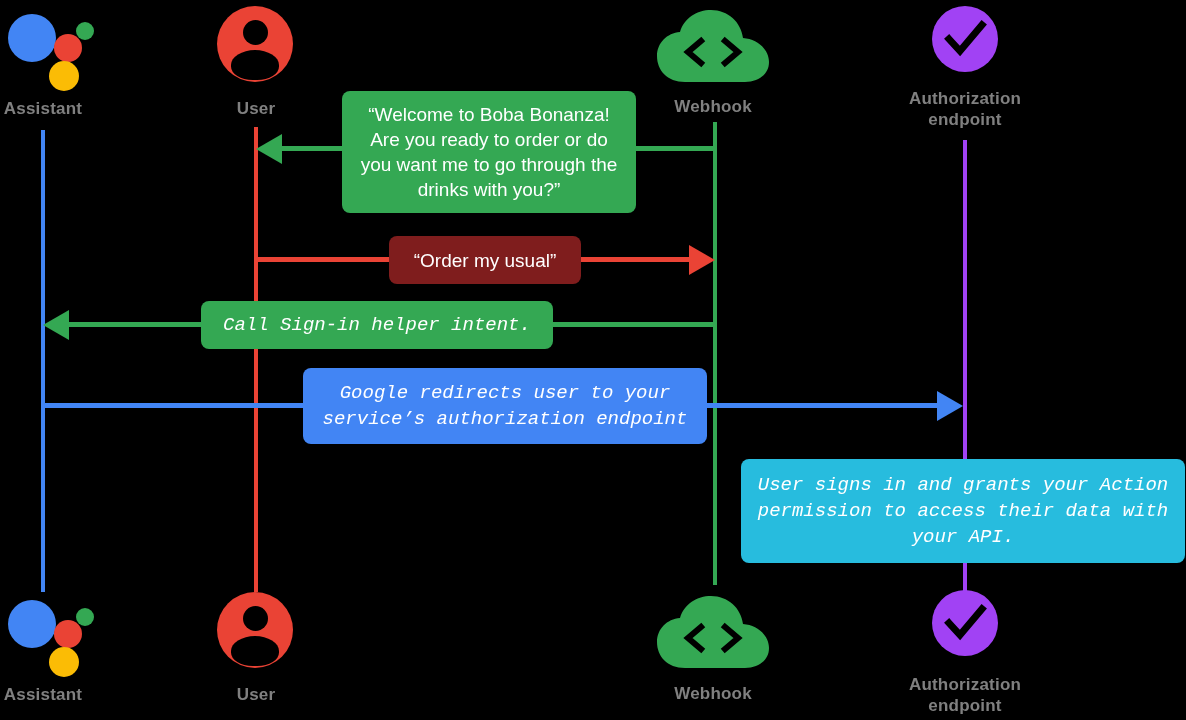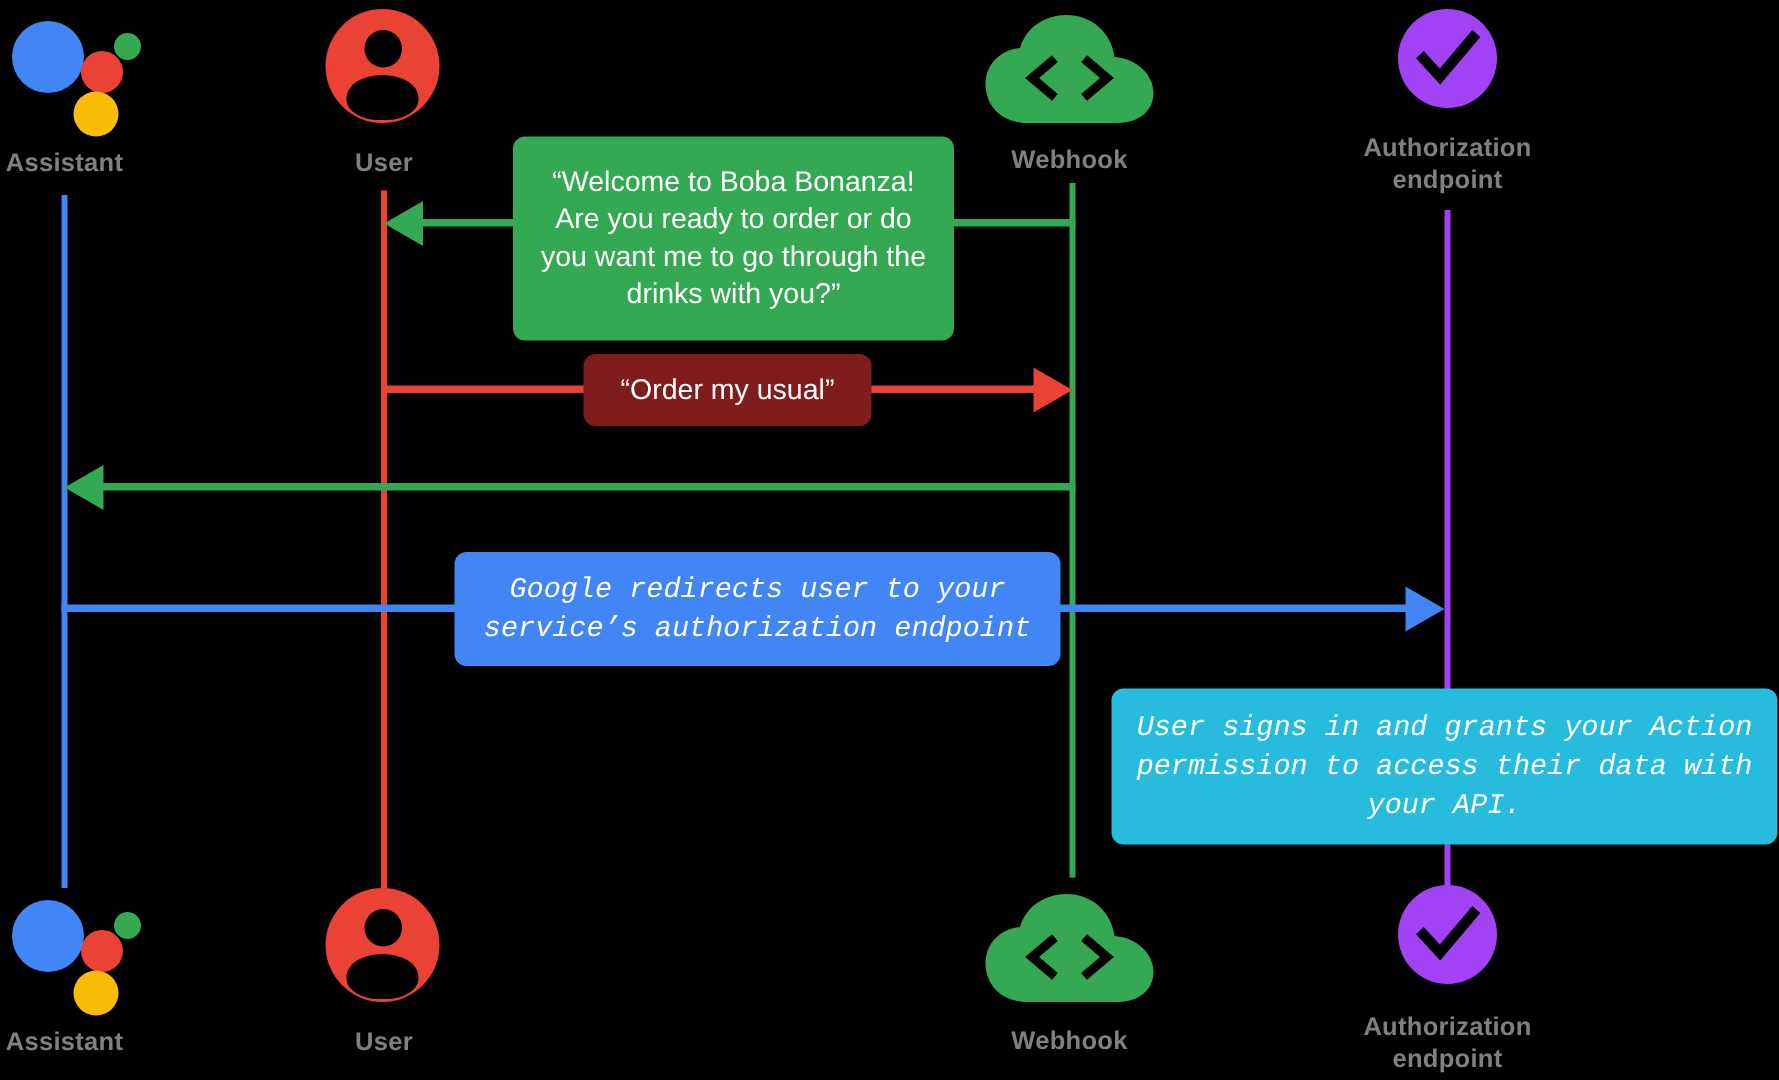--- a/index.html
+++ b/index.html
@@ -177,32 +177,35 @@
     <div class="auth-circle"></div>
     <svg class="auth-check" viewBox="0 0 66 66">
       <path d="M17 33 L28 45 L50 19" stroke="#000000" stroke-width="7" fill="none" stroke-linecap="square" stroke-linejoin="miter"></path>
     </svg>
   </div>
   <div class="actor-label" style="left:886px; top:674px; width:158px;">Authorization
 endpoint</div>
 
   <div class="arrow-line" style="left:280px; top:146px; width:437px; height:5px; background:#34A853;"></div>
   <div class="arrow-head" style="left:256px; top:134px; border-top:15px solid transparent; border-bottom:15px solid transparent; border-right:26px solid #34A853;"></div>
-  <div class="msg-box msg-sans" style="left:342px; top:91px; width:294px; height:136px; background:#34A853; padding:12px 14px;">
+  <div class="msg-box msg-sans" style="left:342px; top:91px; width:294px; height:122px; background:#34A853; padding:12px 14px;">
     <span>“Welcome to Boba Bonanza! Are you ready to order or do you want me to go through the drinks with you?”</span>
   </div>
 
   <div class="arrow-line" style="left:256px; top:257px; width:437px; height:5px; background:#EA4335;"></div>
   <div class="arrow-head" style="left:689px; top:245px; border-top:15px solid transparent; border-bottom:15px solid transparent; border-left:26px solid #EA4335;"></div>
   <div class="msg-box msg-sans" style="left:389px; top:236px; width:192px; height:48px; background:#7f1d1d; padding:4px 12px;">
     <span>“Order my usual”</span>
   </div>
 
   <div class="arrow-line" style="left:67px; top:322px; width:650px; height:5px; background:#34A853;"></div>
   <div class="arrow-head" style="left:43px; top:310px; border-top:15px solid transparent; border-bottom:15px solid transparent; border-right:26px solid #34A853;"></div>
+  <div class="msg-box msg-mono" style="left:201px; top:301px; width:352px; height:48px; background:#34A853; padding:4px 14px;">
+    <span>Call Sign-in helper intent.</span>
+  </div>
 
   <div class="arrow-line" style="left:41px; top:403px; width:900px; height:5px; background:#4285F4;"></div>
   <div class="arrow-head" style="left:937px; top:391px; border-top:15px solid transparent; border-bottom:15px solid transparent; border-left:26px solid #4285F4;"></div>
   <div class="msg-box msg-mono" style="left:303px; top:368px; width:404px; height:76px; background:#4285F4; padding:6px 12px;">
     <span>Google redirects user to your service’s authorization endpoint</span>
   </div>
 
   <div class="msg-box msg-mono" style="left:741px; top:459px; width:444px; height:104px; background:#27BCDE; padding:8px 16px;">
     <span>User signs in and grants your Action permission to access their data with your API.</span>
   </div>

